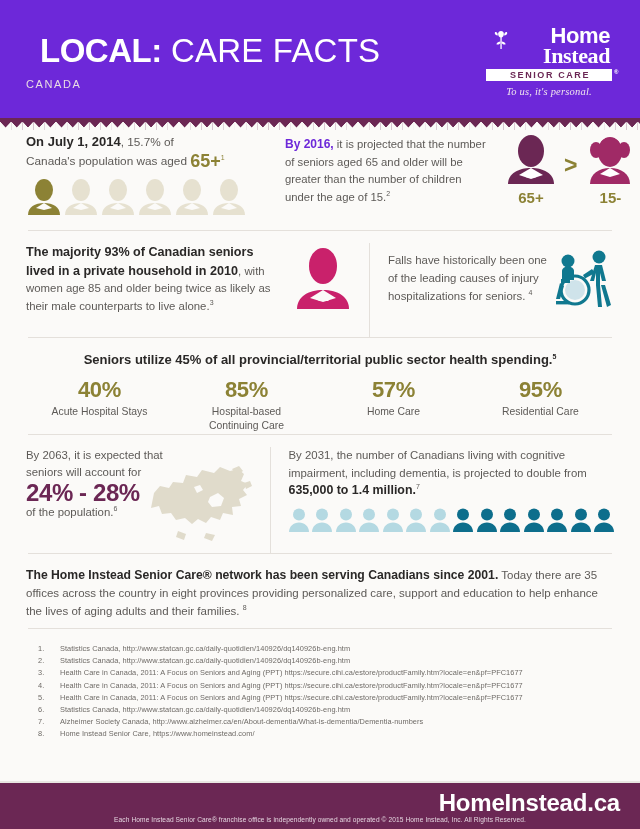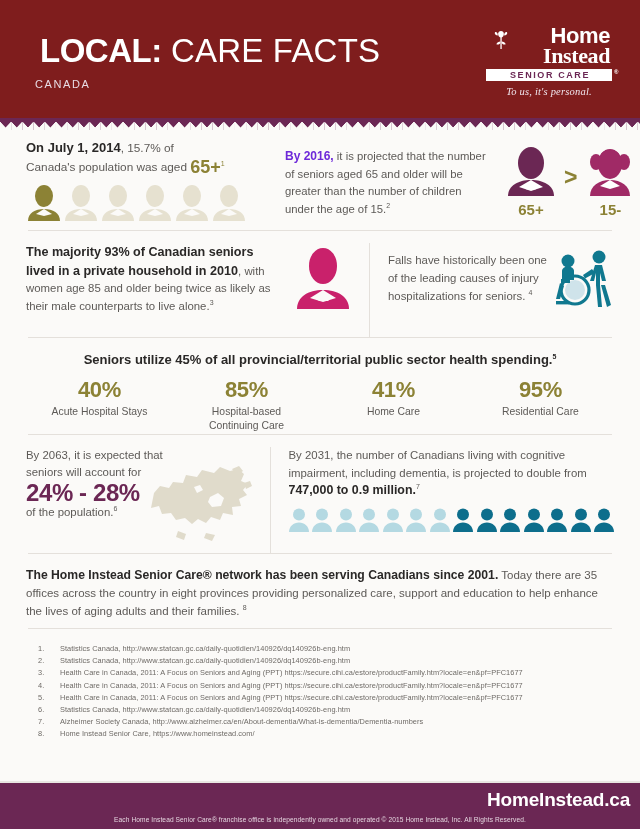--- a/index.html
+++ b/index.html
@@ -9,37 +9,37 @@
     font-family: "Liberation Sans", sans-serif;
     background: #ffffff;
     overflow: hidden;
   }
   .page { position: relative; width: 640px; height: 829px; background: #fbfaf8; }
 
   
   .header {
     position: relative;
     height: 118px;
-    background: #7f1d1d;
+    background: #6d28d9;
     overflow: hidden;
   }
   .header-title {
     position: absolute;
     left: 40px;
     top: 32px;
     color: #ffffff;
     font-size: 33px;
     letter-spacing: 0.2px;
     white-space: nowrap;
   }
   .header-title b { font-weight: bold; letter-spacing: -0.5px; }
   .header-title span.light { font-weight: 300; }
   .header-sub {
     position: absolute;
-    left: 35px;
+    left: 26px;
     top: 78px;
     color: #e8dbe4;
     font-size: 11px;
     letter-spacing: 1.6px;
   }
   
   .logo { position: absolute; right: 28px; top: 26px; width: 126px; text-align: center; color:#fff; }
   .logo-tulip { position:absolute; left: 6px; top: 2px; }
   .logo-home {
     font-family: Liberation Sans, sans-serif;
@@ -81,21 +81,21 @@
 
   
   .content { position: relative; padding: 0 26px; }
 
   .row { display: flex; position: relative; }
   .divider-h { height: 1px; background: #e4e0db; margin: 0 2px; }
   .divider-v { width: 1px; background: #e4e0db; }
   sup { font-size: 7px; vertical-align: super; line-height: 0; }
 
   
-  .sec1 { height: 112px; padding-top: 14px; align-items: center; }
+  .sec1 { height: 112px; padding-top: 14px; }
   .sec1-left { width: 246px; padding-right: 16px; position: relative; }
   .sec1-right { flex: 1; padding-left: 22px; display: flex; align-items: flex-start; }
   .line1 { font-size: 11.8px; color:#5d5a57; line-height: 19px; }
   .line1 b { font-size: 13px; color:#2a2827; }
   .badge65 {
     font-size: 18px; font-weight: bold; color: #8c8235; vertical-align: -2px;
   }
   .figs { margin-top: 6px; display: flex; gap: 1px; }
 
   .sec1-txt { width: 205px; font-size: 11.3px; line-height: 17.5px; color:#5d5a57; padding-top: 4px;}
@@ -141,22 +141,22 @@
   .notes { margin-top: 6px; padding: 8px 26px 0 38px; }
   .note { display: flex; font-size: 7.4px; color:#6e6a66; line-height: 12.2px; letter-spacing:.05px;}
   .note-n { width: 22px; flex-shrink: 0; }
 
   
   .footer {
     position: absolute; left: 0; bottom: 0; width: 640px; height: 48px;
     background: #6b2754; border-top: 2px solid #e9e6e2;
   }
   .footer-brand {
-    position: absolute; right: 10px; top: 6px; color: #ffffff;
-    font-size: 19px; font-weight: bold; letter-spacing: -0.2px;
+    position: absolute; right: 20px; top: 6px; color: #ffffff;
+    font-size: 24px; font-weight: bold; letter-spacing: -0.2px;
   }
   .footer-legal {
     position: absolute; left: 0; right: 0; top: 33px; text-align: center;
     color: #e3d4de; font-size: 6.6px; letter-spacing: .1px;
   }
 </style>
 </head>
 <body>
 
 <div class="page">
@@ -315,21 +315,21 @@
         <div class="pct">
           <div class="pct-v">40%</div>
           <div class="pct-l" style="white-space:pre-line">Acute Hospital Stays</div>
         </div>
         <div class="pct">
           <div class="pct-v">85%</div>
           <div class="pct-l" style="white-space:pre-line">Hospital-based
 Continuing Care</div>
         </div>
         <div class="pct">
-          <div class="pct-v">41%</div>
+          <div class="pct-v">57%</div>
           <div class="pct-l" style="white-space:pre-line">Home Care</div>
         </div>
         <div class="pct">
           <div class="pct-v">95%</div>
           <div class="pct-l" style="white-space:pre-line">Residential Care</div>
         </div>
       </div>
     </div>
     <div class="divider-h"></div>
 
@@ -349,21 +349,21 @@
         <div class="s4txt">
           <div>By 2063, it is expected that</div>
           <div>seniors will account for</div>
           <div class="bigrange">24% - 28%</div>
           <div><span>of the population.</span><sup>6</sup></div>
         </div>
       </div>
       <div class="divider-v"></div>
       <div class="sec4-right">
         <div class="s4rtxt">
-          <span>By 2031, the number of Canadians living with cognitive impairment, including dementia, is projected to double from </span><b>747,000 to 0.9 million.</b><sup>7</sup>
+          <span>By 2031, the number of Canadians living with cognitive impairment, including dementia, is projected to double from </span><b>635,000 to 1.4 million.</b><sup>7</sup>
         </div>
         <div class="people">
           <span><svg width="20" height="24" viewBox="0 0 20 24">
                 <circle cx="10" cy="6.5" r="6" fill="#b4d9e2"></circle>
                 <path d="M0 24c0-5.6 4.5-9.5 10-9.5s10 3.9 10 9.5z" fill="#b4d9e2"></path>
               </svg></span>
           <span><svg width="20" height="24" viewBox="0 0 20 24">
                 <circle cx="10" cy="6.5" r="6" fill="#b4d9e2"></circle>
                 <path d="M0 24c0-5.6 4.5-9.5 10-9.5s10 3.9 10 9.5z" fill="#b4d9e2"></path>
               </svg></span>

